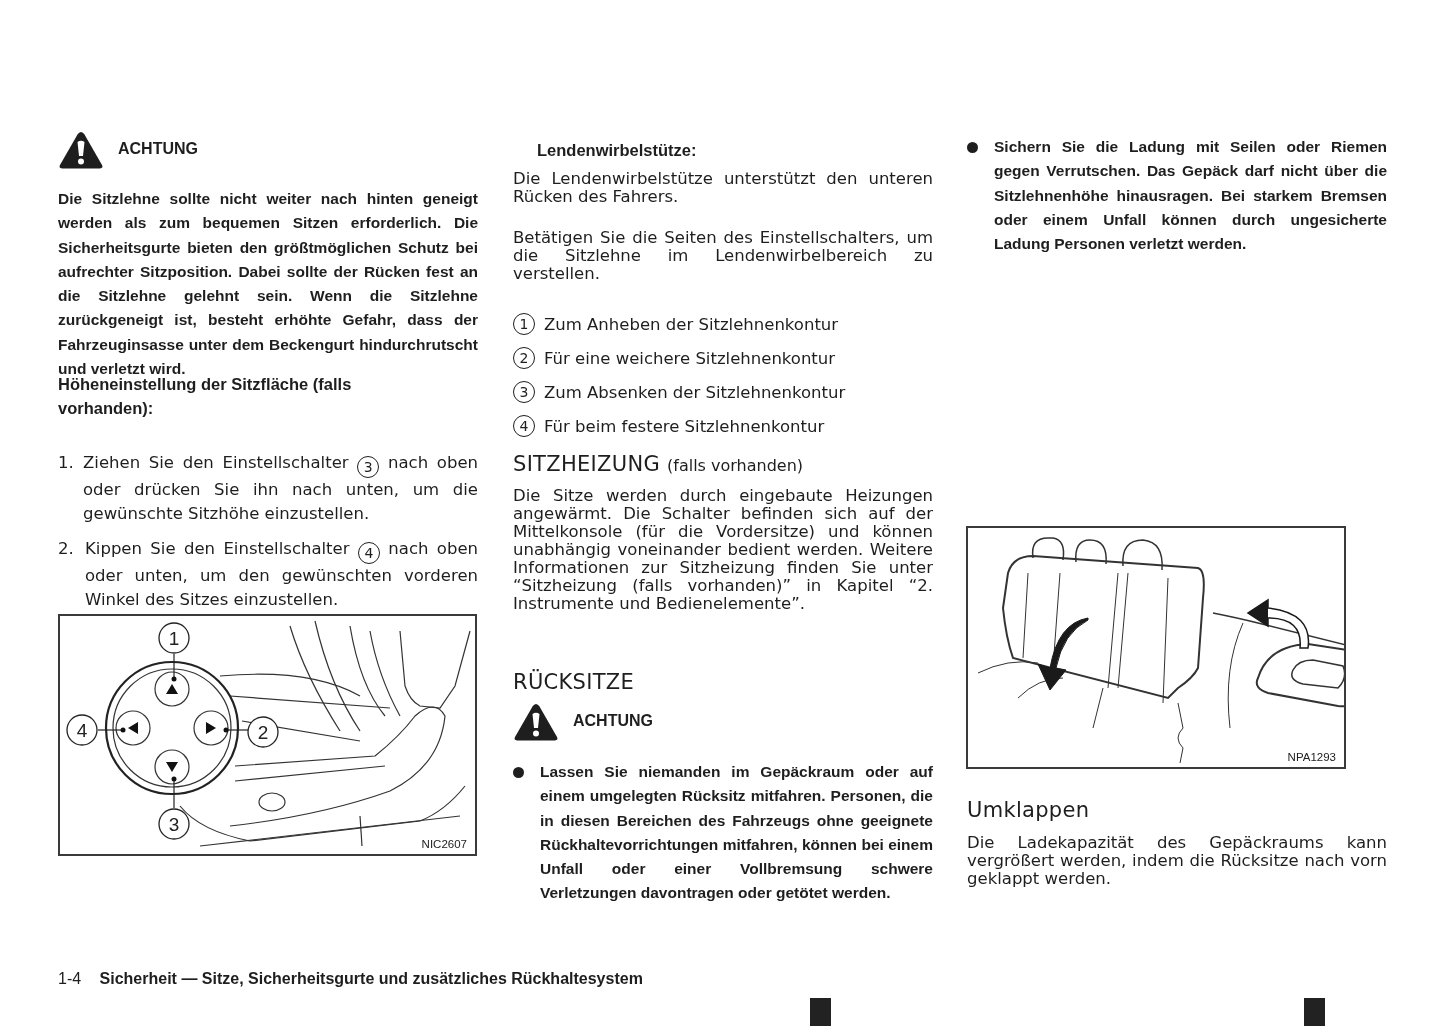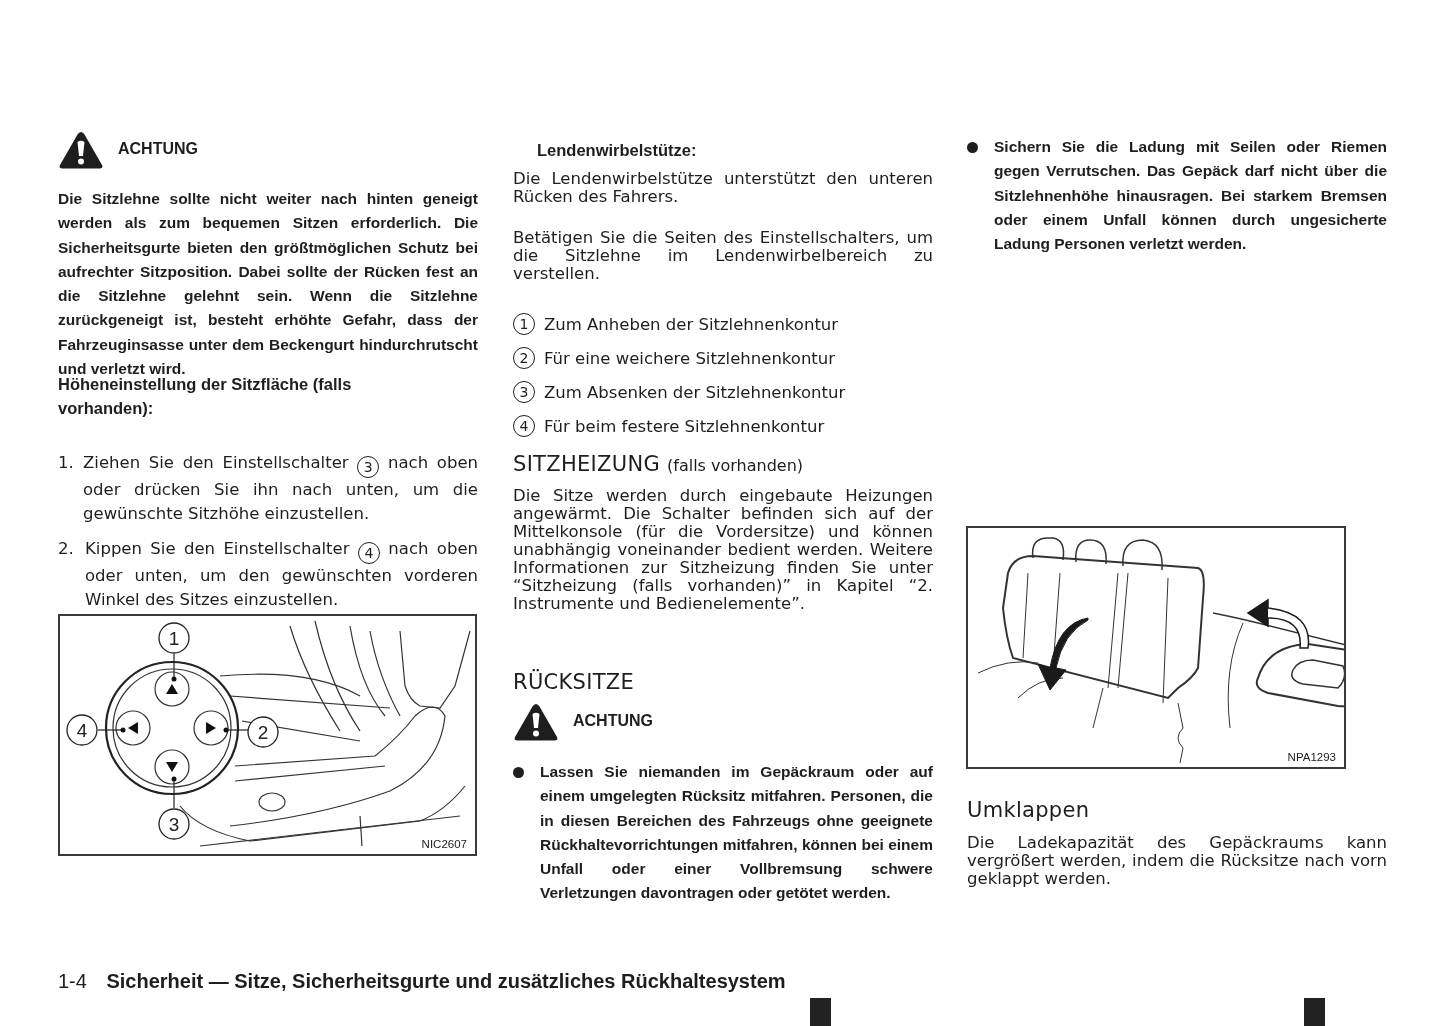--- a/index.html
+++ b/index.html
@@ -18,21 +18,21 @@
   .circ { display:inline-flex; align-items:center; justify-content:center; width:22px; height:22px; border:1.4px solid #1e1e1e; border-radius:50%; font-size:14px; line-height:1; vertical-align:-4px; box-sizing:border-box; }
   .clist { position:absolute; font-size:16.5px; }
   .clist .row { display:flex; align-items:center; height:34px; }
   .clist .row .circ { margin-right:9px; }
   .bullets { position:absolute; }
   .bullets .b { position:relative; padding-left:27px; font-family:"Liberation Sans", sans-serif; font-weight:bold; font-size:15.5px; line-height:24.3px; text-align:justify; margin-bottom:11px; }
   .bullets .b::before { content:""; position:absolute; left:0; top:7px; width:11px; height:11px; border-radius:50%; background:#1e1e1e; }
   .figure { position:absolute; border:2px solid #3a3a3a; box-sizing:border-box; background:#fff; overflow:hidden; }
   .figure svg { position:absolute; left:0; top:0; }
   .fig-code { position:absolute; right:8px; bottom:4px; font-family:"Liberation Sans", sans-serif; font-size:11.5px; color:#222; }
-  .footer { position:absolute; left:58px; top:970px; font-size:20px; font-family:"Liberation Sans", sans-serif; font-weight:bold; }
+  .footer { position:absolute; left:58px; top:970px; font-size:16px; font-family:"Liberation Sans", sans-serif; font-weight:bold; }
   .footer .pg { font-weight:normal; margin-right:14px; }
   .tab-mark { position:absolute; top:998px; width:21px; height:28px; background:#222; }
 </style>
 </head>
 <body>
 
 <div class="warn-head" style="left:58px; top:130px;">
   <svg class="warn-icon" viewBox="0 0 46 40">
     <path d="M23 2 Q25 2 26.5 4.5 L44 35 Q45.5 38 42 38.5 L4 38.5 Q0.5 38 2 35 L19.5 4.5 Q21 2 23 2 Z" fill="#1e1e1e"></path>
     <path d="M19.5 12 Q23 9.5 26.5 12 L25 26 L21 26 Z" fill="#fff"></path>

